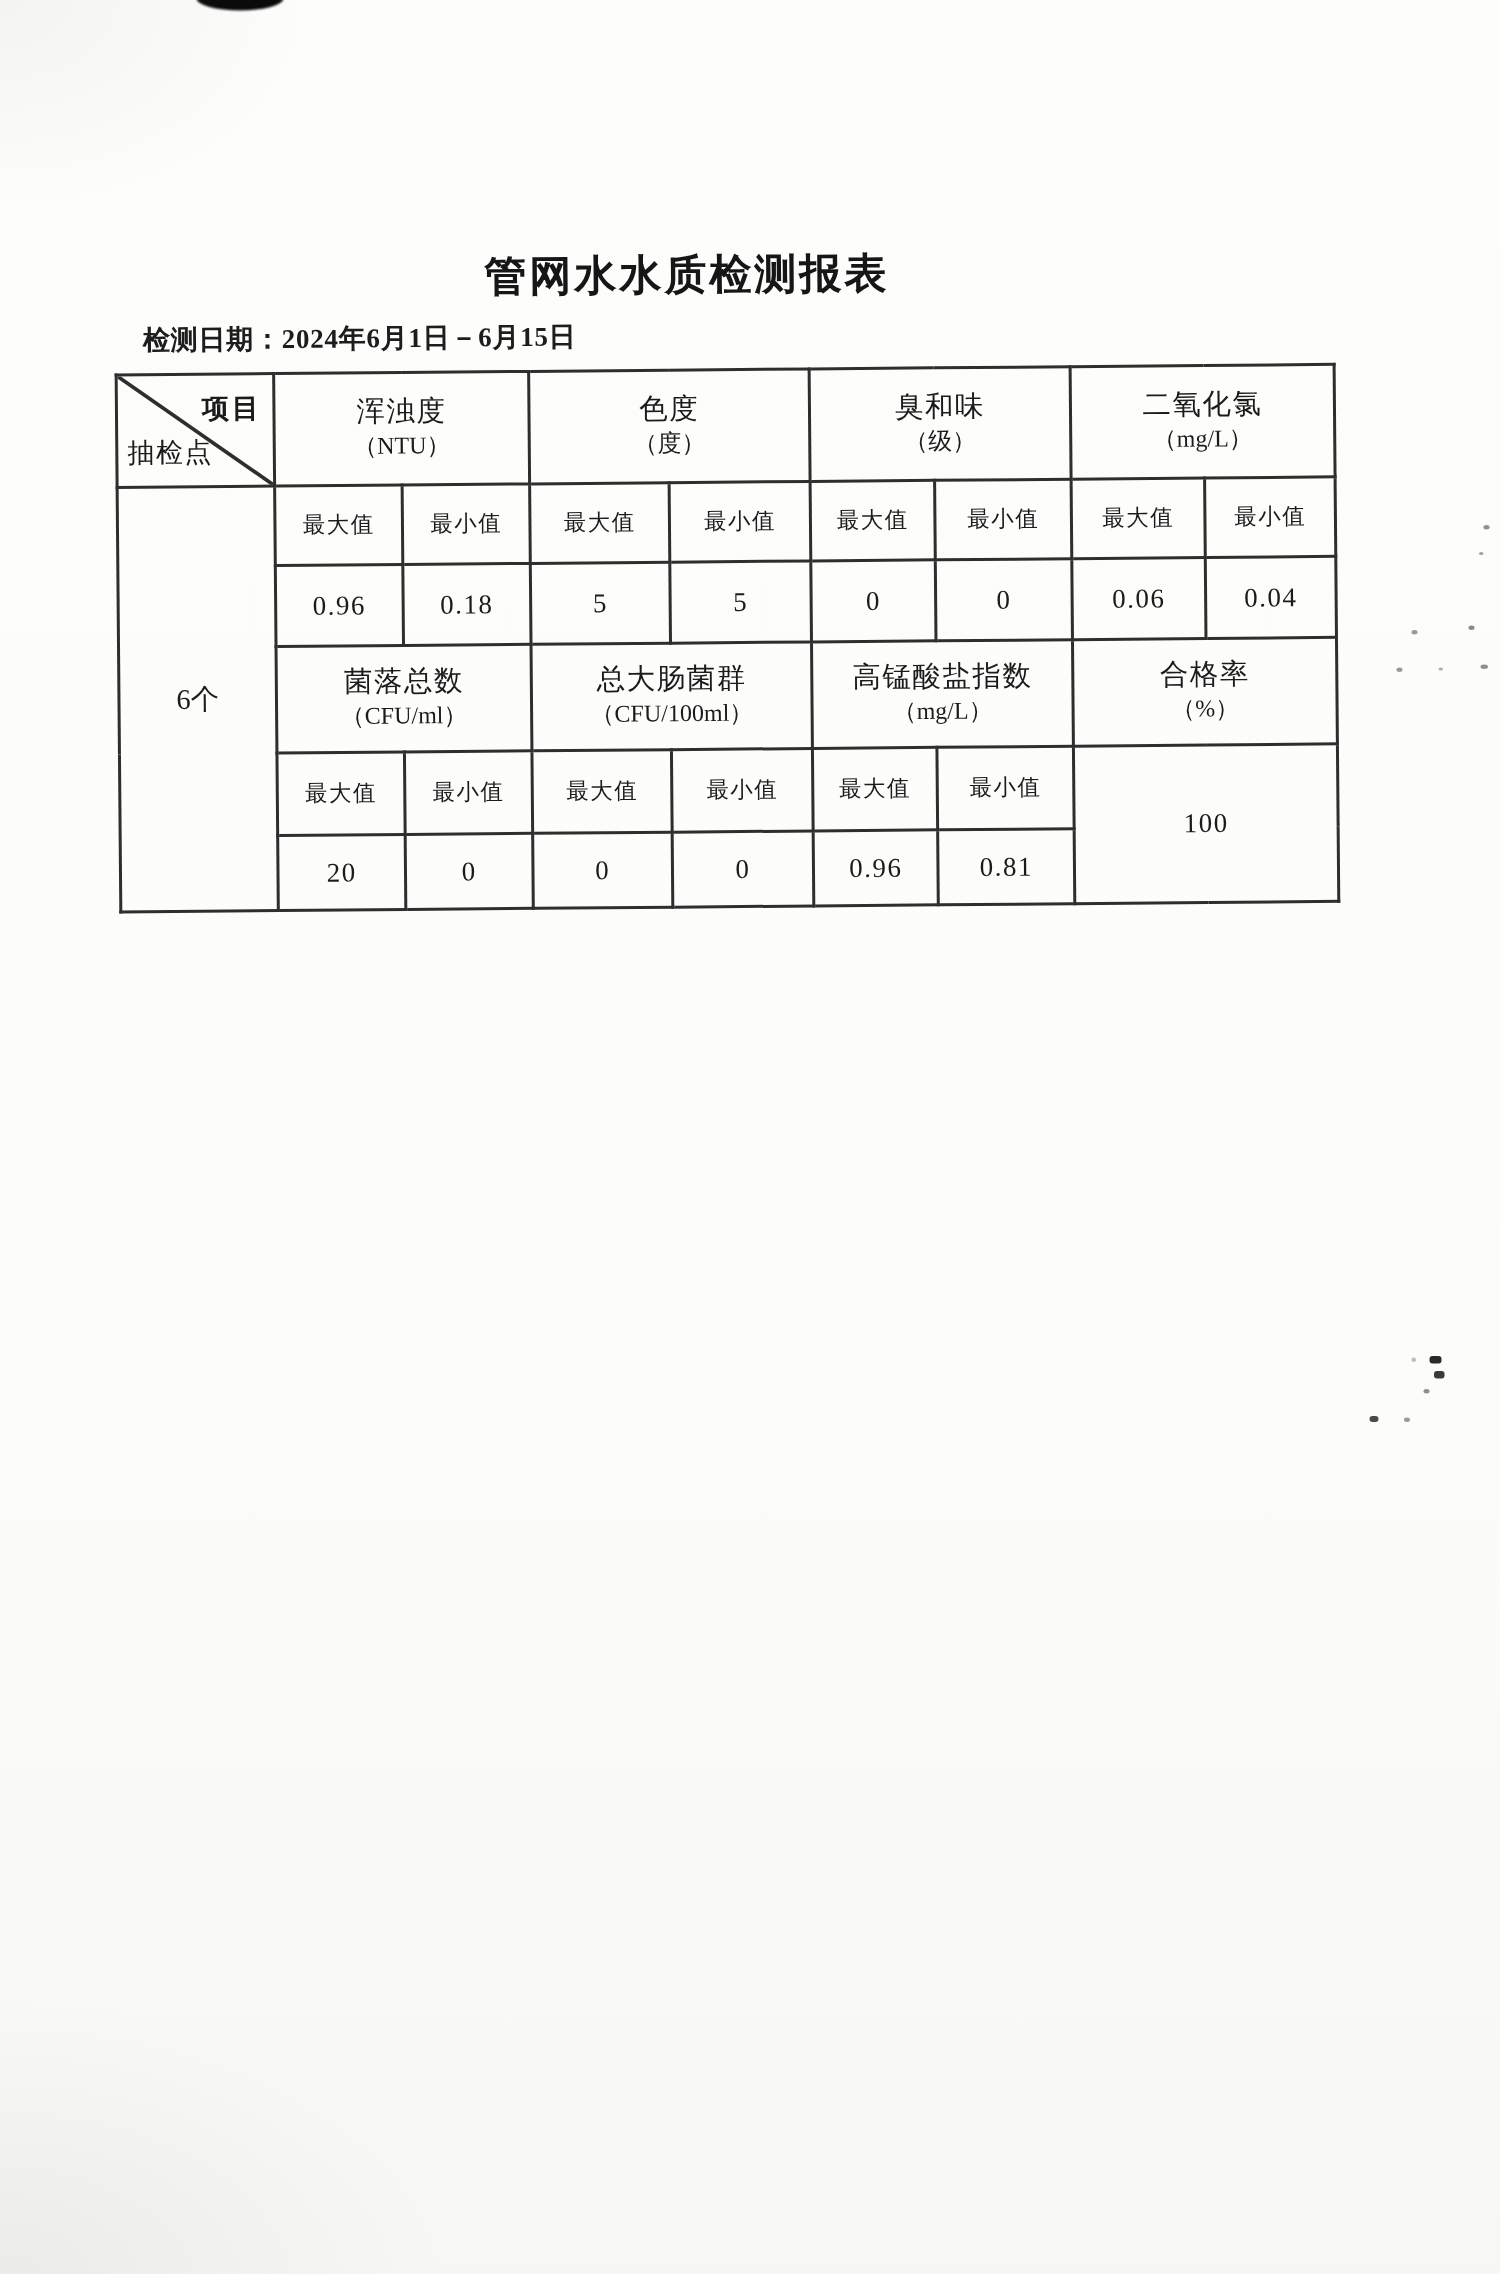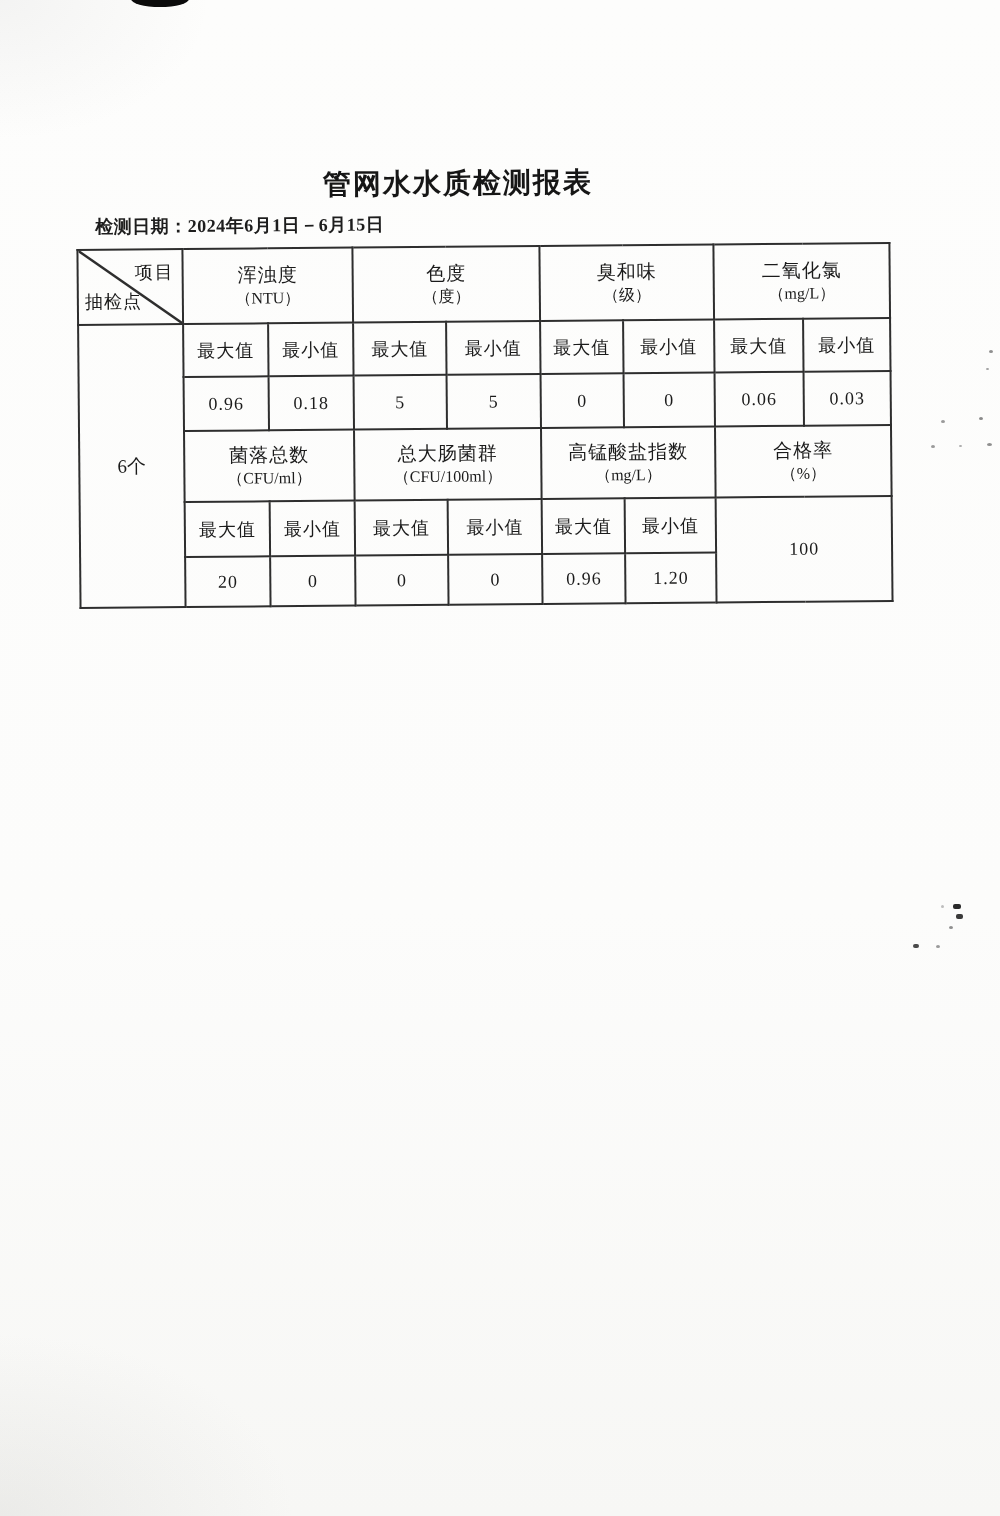--- a/index.html
+++ b/index.html
@@ -67,29 +67,29 @@
   }
   tr.r1 { height: 75px; }
   tr.r2 { height: 53px; }
   tr.r3 { height: 54px; }
   tr.r4 { height: 71px; }
   tr.r5 { height: 55px; }
   tr.r6 { height: 50px; }
 
   .hname { font-size: 19px; line-height: 25px; letter-spacing: 1px; }
   .hunit { font-size: 16px; line-height: 22px; }
-  .sub   { font-size: 18px; letter-spacing: 1px; }
+  .sub   { font-size: 15px; letter-spacing: 1px; }
   .val   { font-size: 18px; letter-spacing: 1px; }
   .sample { font-size: 19px; }
 
   td.corner { position: relative; }
   td.corner svg { position: absolute; left: 0; top: 0; width: 100%; height: 100%; }
   .corner-tr {
     position: absolute; top: 10px; right: 7px;
-    font-size: 18px; letter-spacing: 2px;
+    font-size: 18px; letter-spacing: 2px; font-weight: bold;
   }
   .corner-bl {
     position: absolute; bottom: 10px; left: 6px;
     font-size: 18px; letter-spacing: 1px;
   }
 
   
   .blob-top {
     position: absolute;
     left: 131px; top: -9px;
@@ -162,21 +162,21 @@
     </tr>
 
     <tr class="r3">
       <td class="val">0.96</td>
       <td class="val">0.18</td>
       <td class="val">5</td>
       <td class="val">5</td>
       <td class="val">0</td>
       <td class="val">0</td>
       <td class="val">0.06</td>
-      <td class="val">0.03</td>
+      <td class="val">0.04</td>
     </tr>
 
     <tr class="r4">
       <th colspan="2">
         <div class="hname">菌落总数</div>
         <div class="hunit">（CFU/ml）</div>
       </th>
       <th colspan="2">
         <div class="hname">总大肠菌群</div>
         <div class="hunit">（CFU/100ml）</div>
@@ -200,21 +200,21 @@
       <th class="sub">最小值</th>
       <td colspan="2" rowspan="2" class="val">100</td>
     </tr>
 
     <tr class="r6">
       <td class="val">20</td>
       <td class="val">0</td>
       <td class="val">0</td>
       <td class="val">0</td>
       <td class="val">0.96</td>
-      <td class="val">1.20</td>
+      <td class="val">0.81</td>
     </tr>
   </tbody>
     </table>
 
 </div>
 
 <div class="blob-top"></div>
 <div class="speck" style="left:989px; top:350px; width:4px; height:3px; background:#8f8f8f;"></div>
 <div class="speck" style="left:986px; top:368px; width:3px; height:2px; background:#a0a0a0;"></div>
 <div class="speck" style="left:979px; top:417px; width:4px; height:3px; background:#8a8a8a;"></div>

